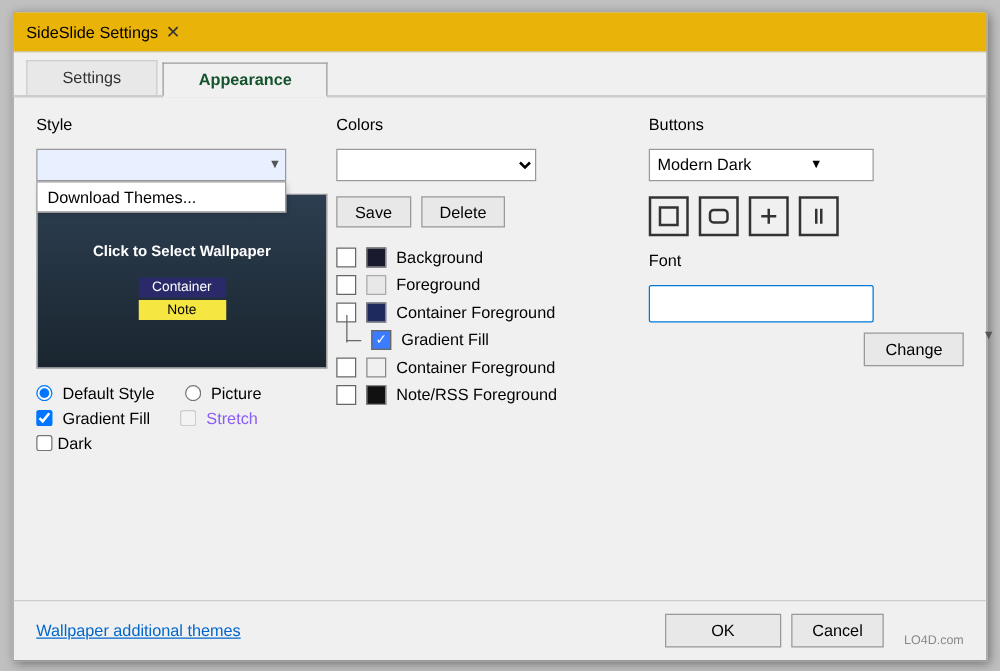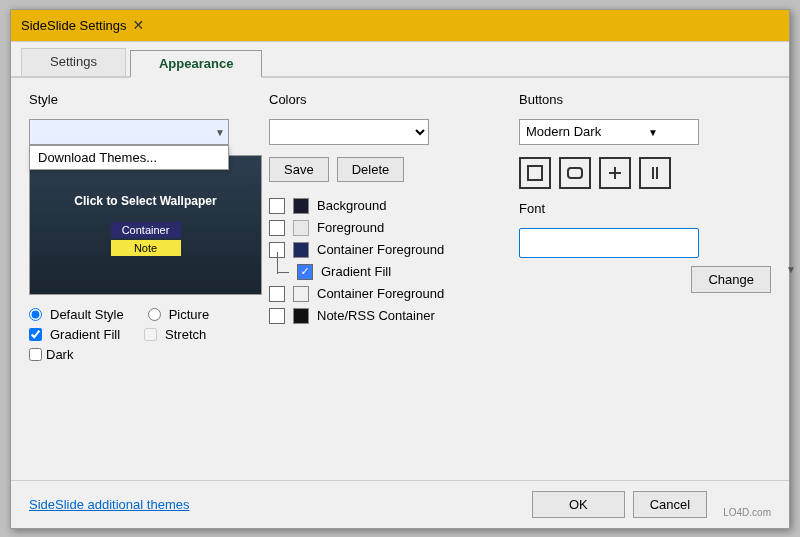--- a/index.html
+++ b/index.html
@@ -410,21 +410,21 @@
               <span>Picture</span>
             </label>
           </div>
           <div class="two-col-row">
             <label class="check-row">
               <input type="checkbox" checked="" style="">
               <span>Gradient Fill</span>
             </label>
             <label class="check-row check-disabled">
               <input type="checkbox" disabled="" style="">
-              <span style="color:#000000;">Stretch</span>
+              <span style="color:#8b5cf6;">Stretch</span>
             </label>
           </div>
           <div class="check-row">
             <label class="check-row">
               <input type="checkbox" style="">
               <span>Dark</span>
             </label>
           </div>
         </div>
       </div>
@@ -474,21 +474,21 @@
           <div class="color-item">
             <div class="checkbox-unchecked"></div>
             <div class="color-swatch" style="background:#f0f0f0;"></div>
             <span>Container Foreground</span>
           </div>
 
 
           <div class="color-item">
             <div class="checkbox-unchecked"></div>
             <div class="color-swatch" style="background:#111111;"></div>
-            <span>Note/RSS Container</span>
+            <span>Note/RSS Foreground</span>
           </div>
         </div>
       </div>
 
       <div class="right-panel">
         <div class="buttons-section">
           <div class="section-label">Buttons</div>
           <div style="position:relative;width:145px;">
             <select class="buttons-dropdown">
               <option>Modern Dark</option>
@@ -528,20 +528,20 @@
         <div class="font-section">
           <div class="section-label">Font</div>
           <input type="text" class="font-input" style="">
           <button class="btn-change" style="align-self:flex-end;padding:5px 16px;">Change</button>
         </div>
       </div>
     </div>
   </div>
 
   <div class="bottom-bar">
-    <a class="download-link">SideSlide additional themes</a>
+    <a class="download-link">Wallpaper additional themes</a>
     <div style="display:flex;align-items:center;gap:8px;">
       <button class="btn-ok">OK</button>
       <button class="btn-cancel">Cancel</button>
       <span class="watermark">LO4D.com</span>
     </div>
   </div>
 </div>
 
 </body></html>

